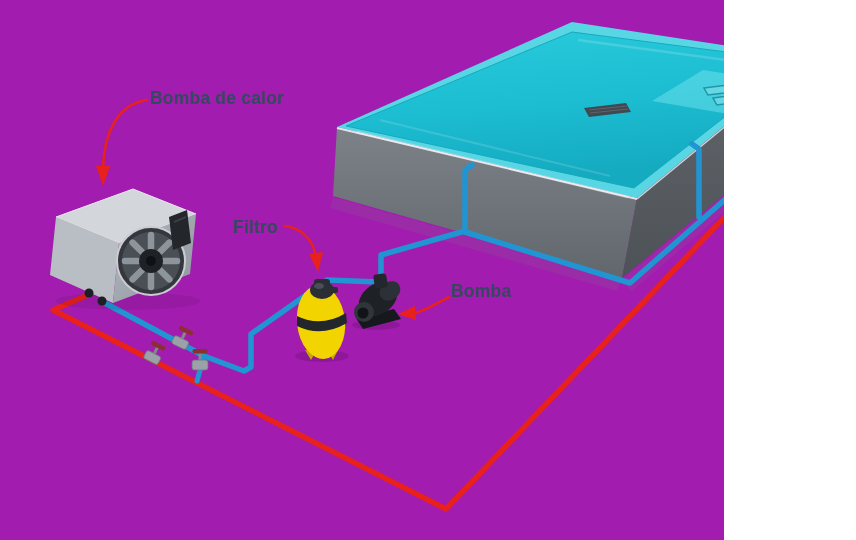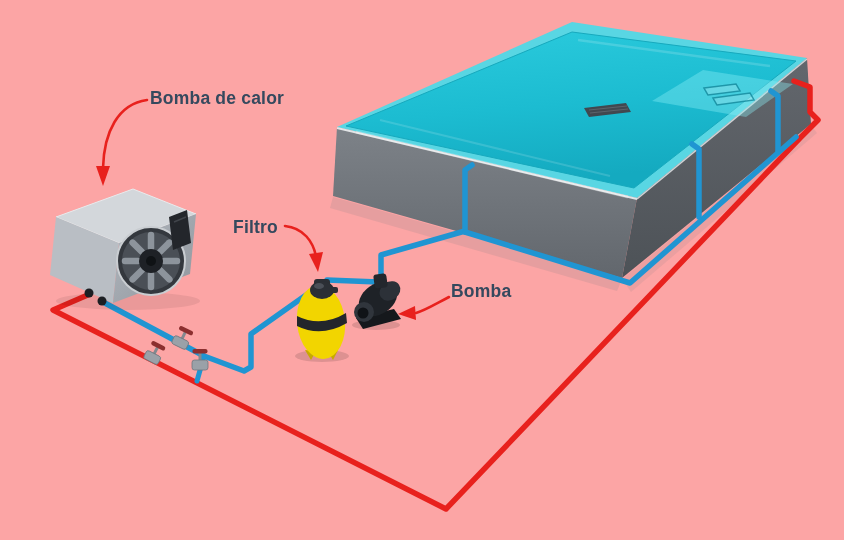--- a/index.html
+++ b/index.html
@@ -1,19 +1,19 @@
 <!DOCTYPE html>
 <html><head>
 <meta charset="utf-8">
 <style>
   html,body{margin:0;padding:0;background:#ffffff;}
   .canvas{
     position:relative;
-    width:844px;height:540px;
-    background:#fca5a5;
+    width:724px;height:540px;
+    background:#a21caf;
     overflow:hidden;
     font-family:"Liberation Sans",sans-serif;
   }
   .canvas svg{position:absolute;left:0;top:0;}
   text.diagram-label{
     font-family:"Liberation Sans",sans-serif;
     font-size:17.5px;
     font-weight:700;
     letter-spacing:.2px;
     fill:#35495e;

